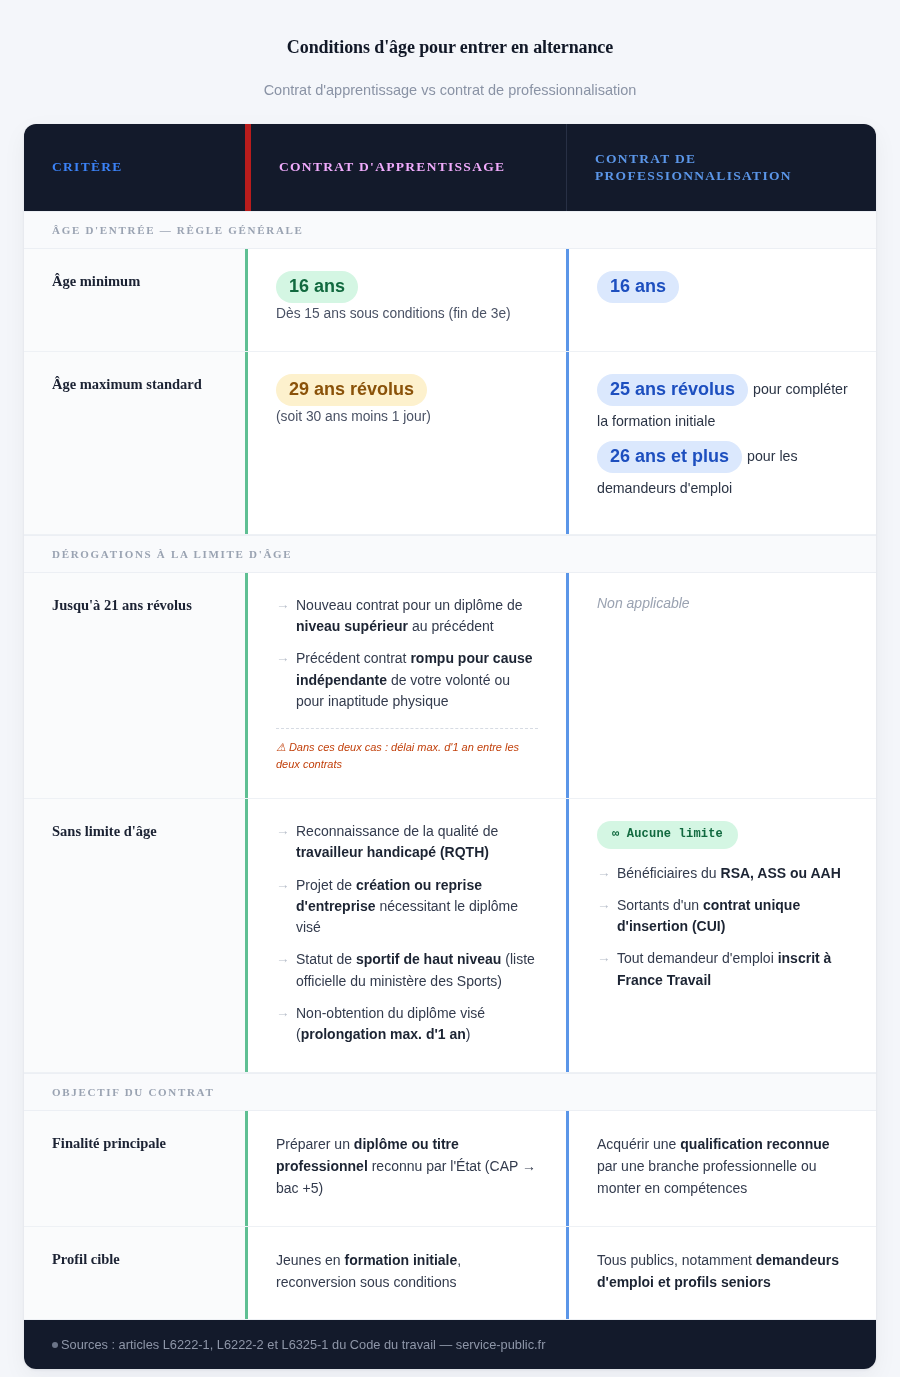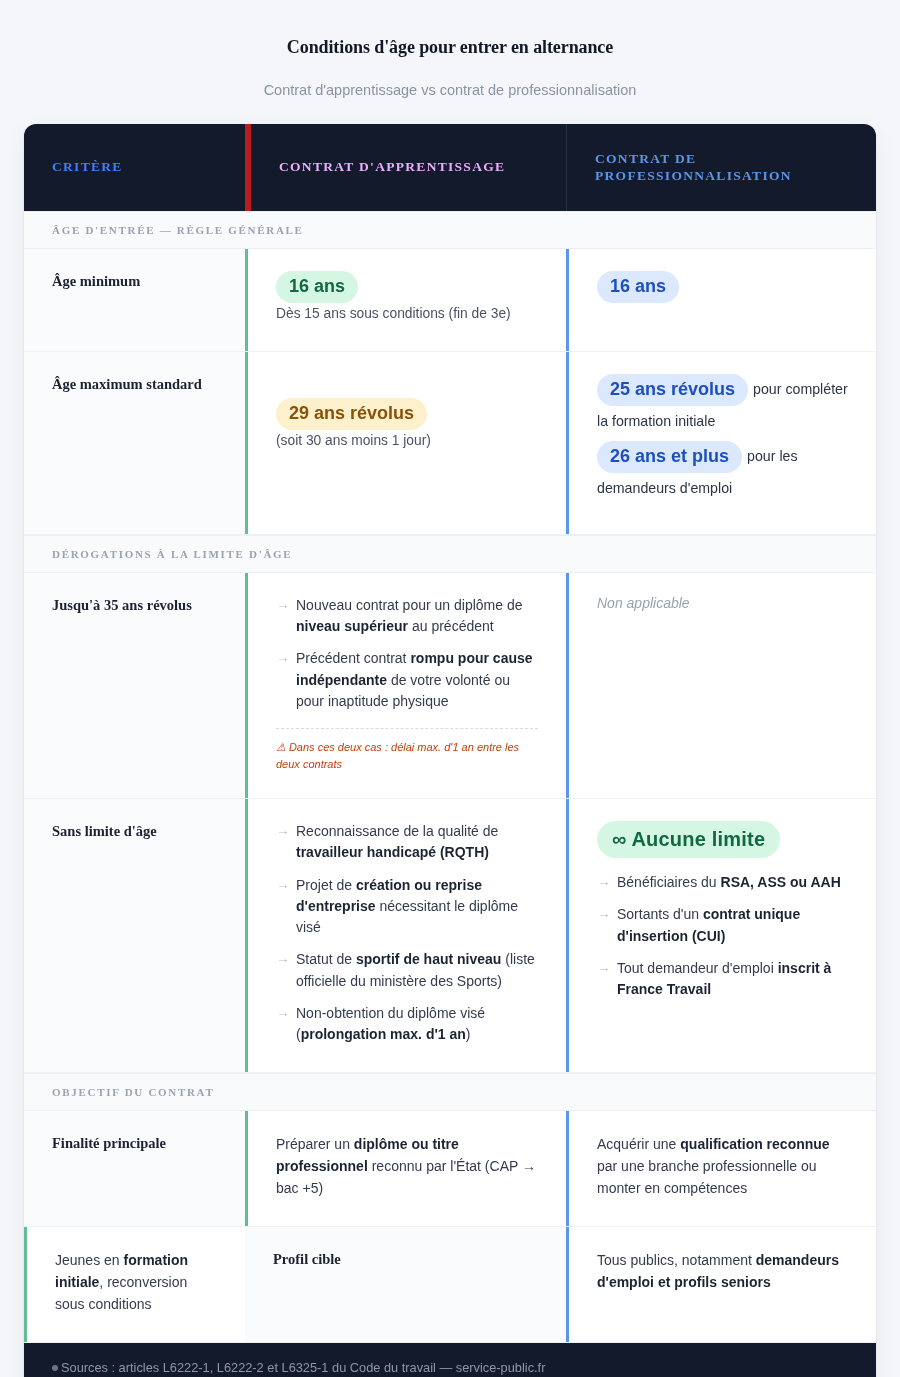--- a/index.html
+++ b/index.html
@@ -114,25 +114,25 @@
     display: inline-block;
     padding: 5px 13px 6px;
     border-radius: 999px;
     font-size: 18px;
     font-weight: 700;
     line-height: 1.2;
     vertical-align: middle;
   }
   .pill-green  { background: #d4f6e3; color: #11693f; }
   .pill-blue   { background: #dbe8fd; color: #1d4fbf; }
-  .pill-amber  { background: #fdf1cd; color: #8a5209; margin-top: 24px; }
+  .pill-amber  { background: #fdf1cd; color: #8a5209; }
 
   .pill-serif {
-    font-family: Liberation Sans, sans-serif;
-    font-size: 20px;
+    font-family: Liberation Mono, monospace;
+    font-size: 12px;
     padding: 6px 15px 7px;
     letter-spacing: .2px;
   }
 
   .pill-line { margin-bottom: 4px; line-height: 2.15; font-size: 14.2px; color: #2b3445; }
   .pill-line .pill { margin-right: 5px; }
 
   .subnote {
     font-size: 13.8px;
     color: #4a5265;
@@ -244,21 +244,21 @@
       </div>
       <div class="pill-line">
         <span class="pill pill-blue">26 ans et plus</span><span>pour les demandeurs d'emploi</span>
       </div>
     </div>
   </div>
 
   <div class="section-band">DÉROGATIONS À LA LIMITE D'ÂGE</div>
 
   <div class="grid-row trow">
-    <div class="cell cell-criteria">Jusqu'à 35 ans révolus</div>
+    <div class="cell cell-criteria">Jusqu'à 21 ans révolus</div>
     <div class="cell cell-appr">
       <ul class="arrows">
           <li><span class="arw">→</span><span>Nouveau contrat pour un diplôme de <b>niveau supérieur</b> au précédent</span></li>
           <li><span class="arw">→</span><span>Précédent contrat <b>rompu pour cause indépendante</b> de votre volonté ou pour inaptitude physique</span></li>
         </ul>
       <div class="warn-sep"></div>
       <div class="warn">⚠ Dans ces deux cas : délai max. d'1 an entre les deux contrats</div>
     </div>
     <div class="cell cell-pro">
       <div class="na">Non applicable</div>
@@ -293,24 +293,24 @@
     <div class="cell cell-criteria">Finalité principale</div>
     <div class="cell cell-appr">
       <div class="para">Préparer un <b>diplôme ou titre professionnel</b> reconnu par l'État (CAP → bac +5)</div>
     </div>
     <div class="cell cell-pro">
       <div class="para">Acquérir une <b>qualification reconnue</b> par une branche professionnelle ou monter en compétences</div>
     </div>
   </div>
 
   <div class="grid-row trow">
+    <div class="cell cell-criteria">Profil cible</div>
     <div class="cell cell-appr">
       <div class="para">Jeunes en <b>formation initiale</b>, reconversion sous conditions</div>
     </div>
-    <div class="cell cell-criteria">Profil cible</div>
     <div class="cell cell-pro">
       <div class="para">Tous publics, notamment <b>demandeurs d'emploi et profils seniors</b></div>
     </div>
   </div>
 
   <div class="tfoot">
     <span class="dot"></span><span>Sources : articles L6222-1, L6222-2 et L6325-1 du Code du travail — service-public.fr</span>
   </div>
 
 </div>

